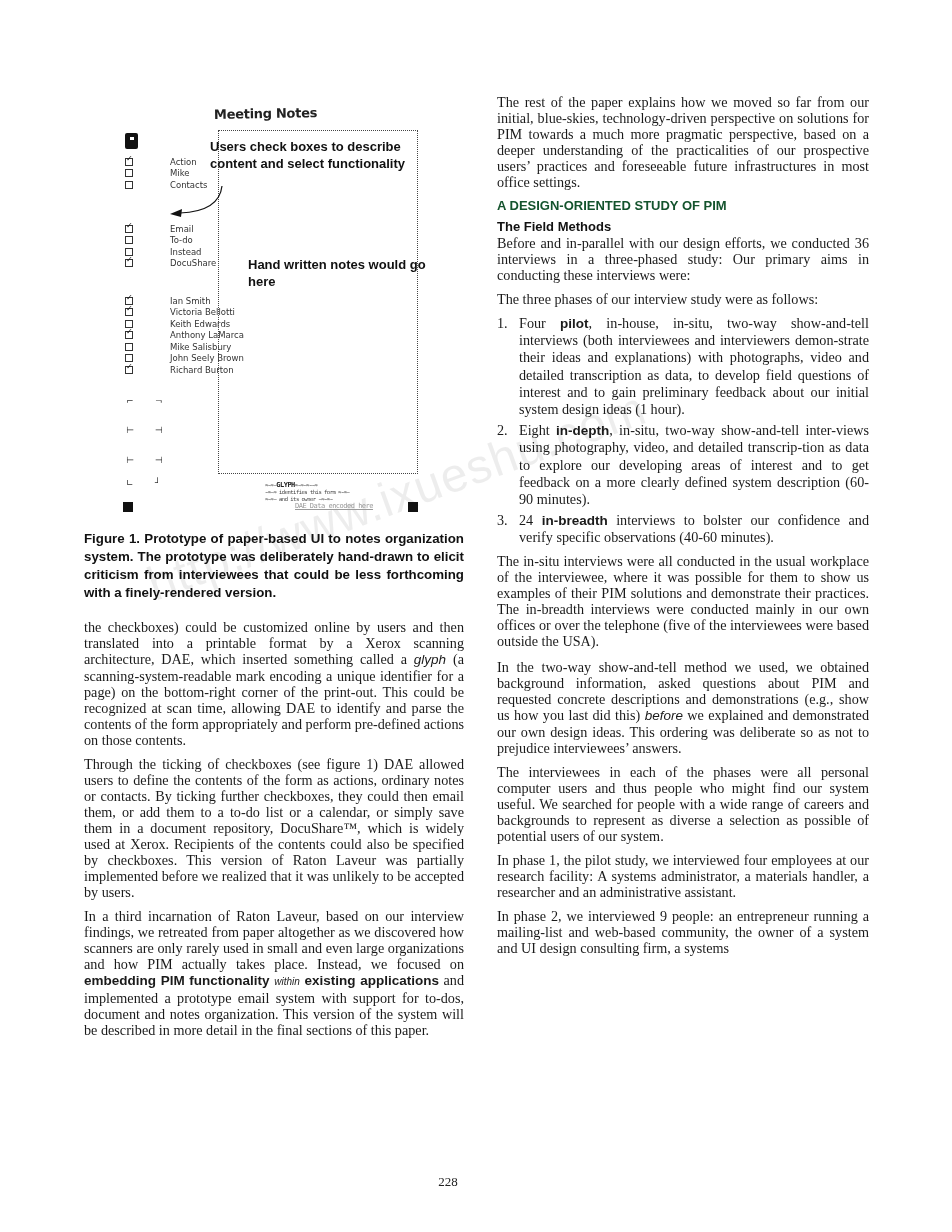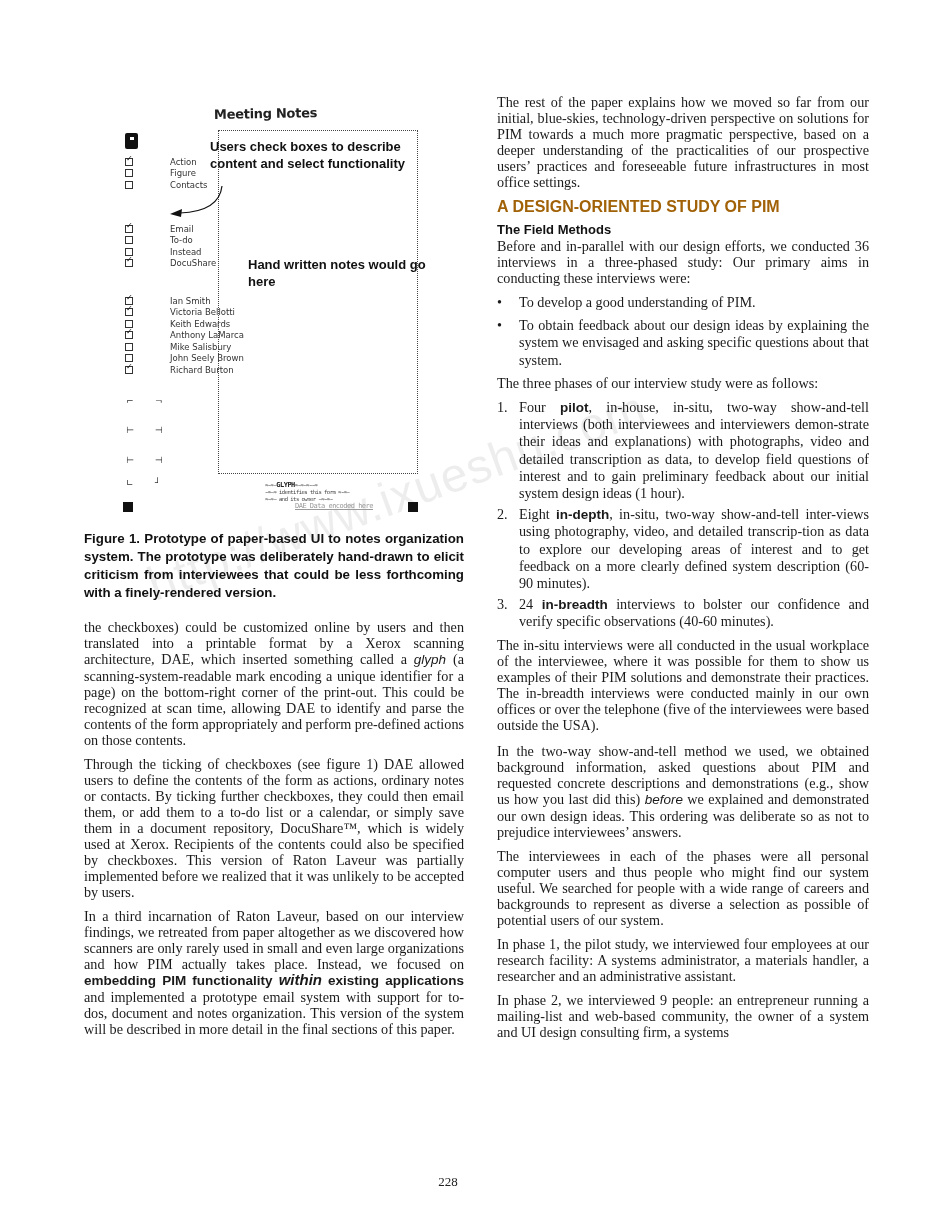--- a/index.html
+++ b/index.html
@@ -24,32 +24,32 @@
   .fig-hand { position:absolute; left:138px; top:156px; font-family:"Liberation Sans", sans-serif; font-weight:bold; font-size:13px; line-height:17px; color:#111; }
   .fig-arrow { position:absolute; left:60px; top:84px; }
   .corner { position:absolute; font-family:"DejaVu Sans", sans-serif; font-size:9px; color:#333; }
   .reg-mark { position:absolute; width:10px; height:10px; background:#111; }
   .glyph { position:absolute; left:155px; top:382px; width:140px; height:34px; font-family:"DejaVu Sans Mono", monospace; font-size:5.5px; line-height:7px; color:#444; overflow:hidden; letter-spacing:-0.5px; }
   .glyph b { color:#222; font-size:7px; }
   .glyph .dae { color:#999; font-size:7px;text-decoration:underline; }
 
   .caption { position:absolute; left:84px; top:530px; width:380px; font-family:"Liberation Sans", sans-serif; font-weight:bold; font-size:13.3px; line-height:18px; text-align:justify; color:#111; }
 
-  h3.sec { font-family:"Liberation Sans", sans-serif; font-size:16px; font-weight:bold; margin:4px 0 6px 0; color:#a16207; }
+  h3.sec { font-family:"Liberation Sans", sans-serif; font-size:13px; font-weight:bold; margin:4px 0 6px 0; color:#14532d; }
   h4.sub { font-family:"Liberation Sans", sans-serif; font-size:13px; font-weight:bold; margin:0 0 1px 0; color:#111; }
 
   ul.bullets { list-style:none; margin:6px 0 6px 0; padding:0; }
   ul.bullets li { position:relative; padding-left:22px; font-family:"Liberation Serif", serif; font-size:14.2px; line-height:17.5px; text-align:justify; margin-bottom:5px; }
   ul.bullets li:before { content:"•"; position:absolute; left:0; top:0; }
   ol.phases { list-style:none; margin:8px 0 6px 0; padding:0; }
   ol.phases li { position:relative; padding-left:22px; font-family:"Liberation Serif", serif; font-size:14.2px; line-height:17.2px; text-align:justify; margin-bottom:4px; }
   .num { position:absolute; left:0; top:0; }
   .sb { font-family:"Liberation Sans", sans-serif; font-weight:bold; font-size:13.5px; }
   .si { font-family:"Liberation Sans", sans-serif; font-style:italic; font-size:13.5px; }
-  .sbi { font-family:"Liberation Sans", sans-serif; font-weight:bold; font-style:italic; font-size:15px; }
+  .sbi { font-family:"Liberation Sans", sans-serif; font-weight:normal; font-style:italic; font-size:10px; }
 
   .page-num { position:absolute; left:0; width:896px; top:1174px; text-align:center; font-family:"Liberation Serif", serif; font-size:13px; color:#222; }
 
   .watermark { position:absolute; left:140px; top:560px; font-family:"Liberation Sans", sans-serif; font-size:48px; color:rgba(0,0,0,0.07); transform:rotate(-20deg); transform-origin:left top; white-space:nowrap; pointer-events:none; letter-spacing:1px; }
 </style>
 </head>
 <body>
 
 <div class="watermark">http://www.ixueshu.com</div>
 
@@ -57,21 +57,21 @@
   <div class="fig-title">Meeting Notes</div>
   <div class="fig-logo"></div>
 
   <div class="cb-list" style="top:56px;">
     <div class="cb-item">
         <span class="cb on"></span>
         <span>Action</span>
       </div>
     <div class="cb-item">
         <span class="cb"></span>
-        <span>Figure</span>
+        <span>Mike</span>
       </div>
     <div class="cb-item">
         <span class="cb"></span>
         <span>Contacts</span>
       </div>
   </div>
 
   <div class="cb-list" style="top:123px;">
     <div class="cb-item">
         <span class="cb on"></span>
@@ -157,24 +157,20 @@
   <p class="body"><span>the checkboxes) could be customized online by users and then translated into a printable format by a Xerox scanning architecture, DAE, which inserted something called a </span><span class="si">glyph</span><span> (a scanning-system-readable mark encoding a unique identifier for a page) on the bottom-right corner of the print-out. This could be recognized at scan time, allowing DAE to identify and parse the contents of the form appropriately and perform pre-defined actions on those contents.</span></p>
   <p class="body">Through the ticking of checkboxes (see figure 1) DAE allowed users to define the contents of the form as actions, ordinary notes or contacts. By ticking further checkboxes, they could then email them, or add them to a to-do list or a calendar, or simply save them in a document repository, DocuShare™, which is widely used at Xerox. Recipients of the contents could also be specified by checkboxes. This version of Raton Laveur was partially implemented before we realized that it was unlikely to be accepted by users.</p>
   <p class="body"><span>In a third incarnation of Raton Laveur, based on our interview findings, we retreated from paper altogether as we discovered how scanners are only rarely used in small and even large organizations and how PIM actually takes place. Instead, we focused on </span><span class="sb">embedding PIM functionality </span><span class="sbi">within</span><span class="sb"> existing applications</span><span> and implemented a prototype email system with support for to-dos, document and notes organization. This version of the system will be described in more detail in the final sections of this paper.</span></p>
 </div>
 
 <div class="col-right">
   <p class="body">The rest of the paper explains how we moved so far from our initial, blue-skies, technology-driven perspective on solutions for PIM towards a much more pragmatic perspective, based on a deeper understanding of the practicalities of our prospective users’ practices and foreseeable future infrastructures in most office settings.</p>
   <h3 class="sec">A DESIGN-ORIENTED STUDY OF PIM</h3>
   <h4 class="sub">The Field Methods</h4>
   <p class="body">Before and in-parallel with our design efforts, we conducted 36 interviews in a three-phased study: Our primary aims in conducting these interviews were:</p>
-  <ul class="bullets">
-    <li>To develop a good understanding of PIM.</li>
-    <li>To obtain feedback about our design ideas by explaining the system we envisaged and asking specific questions about that system.</li>
-  </ul>
   <p class="body">The three phases of our interview study were as follows:</p>
   <ol class="phases">
     <li><span class="num">1.</span><span>Four </span><span class="sb">pilot</span><span>, in-house, in-situ, two-way show-and-tell interviews (both interviewees and interviewers demon-strate their ideas and explanations) with photographs, video and detailed transcription as data, to develop field questions of interest and to gain preliminary feedback about our initial system design ideas (1 hour).</span></li>
     <li><span class="num">2.</span><span>Eight </span><span class="sb">in-depth</span><span>, in-situ, two-way show-and-tell inter-views using photography, video, and detailed transcrip-tion as data to explore our developing areas of interest and to get feedback on a more clearly defined system description (60-90 minutes).</span></li>
     <li><span class="num">3.</span><span>24 </span><span class="sb">in-breadth</span><span> interviews to bolster our confidence and verify specific observations (40-60 minutes).</span></li>
   </ol>
   <p class="body" style="margin-bottom:10px;">The in-situ interviews were all conducted in the usual workplace of the interviewee, where it was possible for them to show us examples of their PIM solutions and demonstrate their practices. The in-breadth interviews were conducted mainly in our own offices or over the telephone (five of the interviewees were based outside the USA).</p>
   <p class="body"><span>In the two-way show-and-tell method we used, we obtained background information, asked questions about PIM and requested concrete descriptions and demonstrations (e.g., show us how you last did this) </span><span class="si">before</span><span> we explained and demonstrated our own design ideas. This ordering was deliberate so as not to prejudice interviewees’ answers.</span></p>
   <p class="body">The interviewees in each of the phases were all personal computer users and thus people who might find our system useful. We searched for people with a wide range of careers and backgrounds to represent as diverse a selection as possible of potential users of our system.</p>
   <p class="body">In phase 1, the pilot study, we interviewed four employees at our research facility: A systems administrator, a materials handler, a researcher and an administrative assistant.</p>

